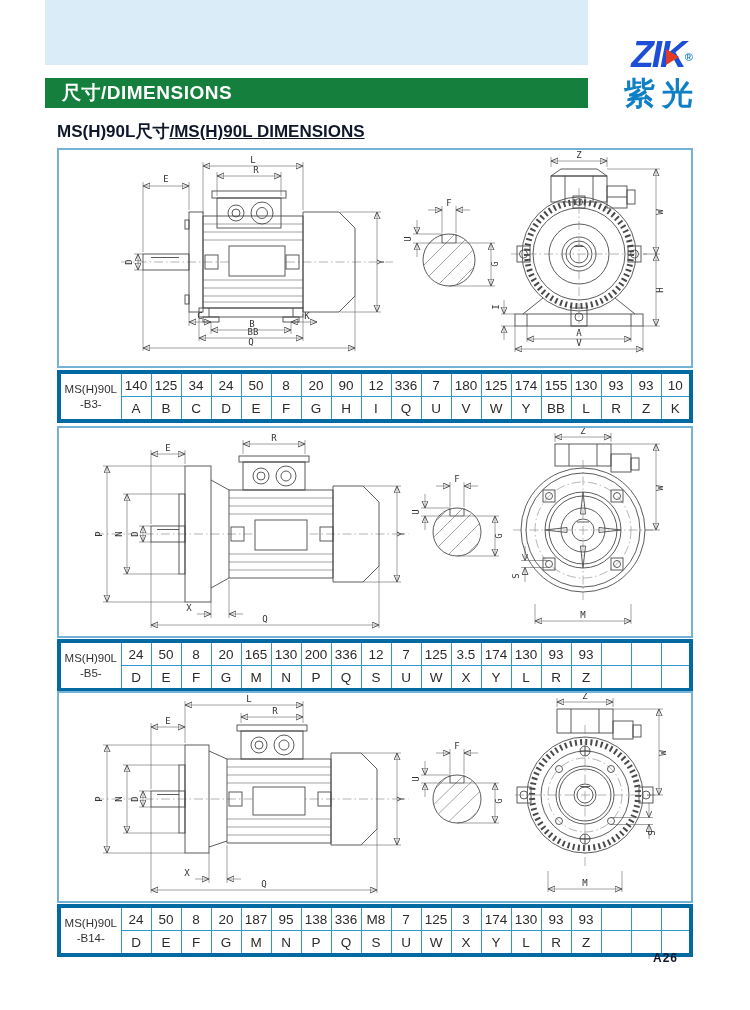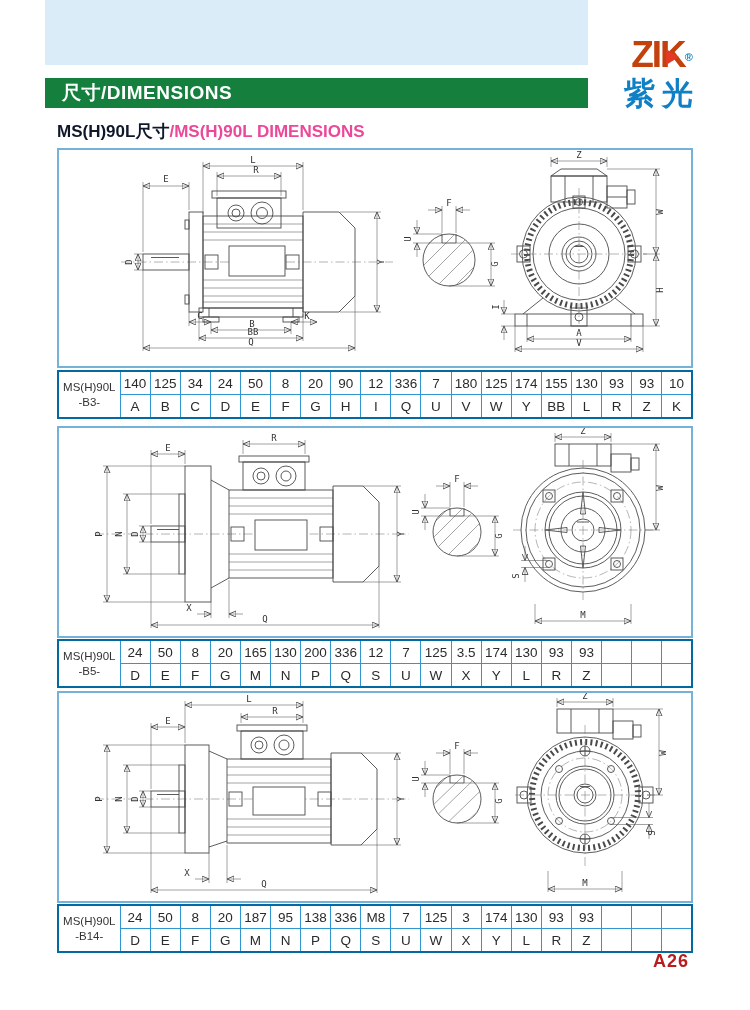--- a/index.html
+++ b/index.html
@@ -4,36 +4,36 @@
 <style>
   html,body{margin:0;padding:0;background:#fff;}
   .page{position:relative;width:750px;height:1010px;background:#fff;overflow:hidden;
         font-family:"Liberation Sans",sans-serif;}
   .band{position:absolute;left:45px;top:0;width:543px;height:65px;background:#d9ecf8;}
   .bar{position:absolute;left:45px;top:78px;width:543px;height:30px;background:#15803d;
        color:#fff;font-weight:bold;font-size:19px;line-height:30px;padding-left:17px;
        box-sizing:border-box;letter-spacing:.5px;}
   .logo{position:absolute;left:610px;top:36px;width:104px;text-align:center;}
   .logo-mark{position:relative;display:inline-block;line-height:1;}
-  .logo-zik{font-weight:900;font-size:37px;letter-spacing:-2px;color:#c2410c;}
+  .logo-zik{font-style:italic;font-weight:900;font-size:37px;letter-spacing:-2px;color:#1d4ed8;}
   .logo-reg{font-size:11px;font-weight:bold;color:#1080c6;vertical-align:super;}
   .logo-tri{position:absolute;right:14px;top:13px;width:0;height:0;
             border-top:8px solid transparent;border-bottom:8px solid transparent;
             border-left:13px solid #e23a24;}
   .logo-cn{font-weight:900;font-size:31px;color:#1080c6;letter-spacing:7px;margin-top:0;white-space:nowrap;}
   .title{position:absolute;left:57px;top:120px;font-size:17px;font-weight:bold;white-space:nowrap;}
   .title .tb{color:#0f172a;}
-  .title .tc{color:#ec4899;}
+  .title .tc{color:#0f172a;text-decoration:underline;}
   .dbox{position:absolute;left:57px;width:636px;border:2px solid #74b2d8;background:#fff;box-sizing:border-box;}
   table.dims{position:absolute;left:57px;width:636px;border-collapse:collapse;table-layout:fixed;
-             background:#fff;border:2px solid #0369a1;}
+             background:#fff;border:4px solid #0369a1;}
   .dims td{border:1px solid #2f96cf;height:22px;text-align:center;font-size:13.5px;color:#2b2b2b;
            padding:0;overflow:hidden;white-space:nowrap;}
   .dims td.lab{font-size:11.5px;line-height:1.25;color:#333;}
-  .footer{position:absolute;left:653px;top:951px;font-size:18px;font-weight:bold;color:#b91c1c;letter-spacing:1px;}
+  .footer{position:absolute;left:653px;top:951px;font-size:12px;font-weight:bold;color:#0f172a;letter-spacing:1px;}
   
   .dr line,.dr rect,.dr circle,.dr polygon,.dr path{stroke:#4a4a4a;stroke-width:.9;fill:none;}
   .dr .fin{stroke-width:.55;stroke:#5a5a5a;}
   .dr .cl{stroke:#787878;stroke-width:.55;stroke-dasharray:9 3 1.5 3;}
   .dr .dm{stroke:#555;stroke-width:.55;}
   .dr .wf{fill:#fff;}
   .dr text{stroke:none;fill:#333;font-family:"DejaVu Sans Mono","Liberation Mono",monospace;
            font-size:9px;text-anchor:middle;}
 </style>
 </head>

